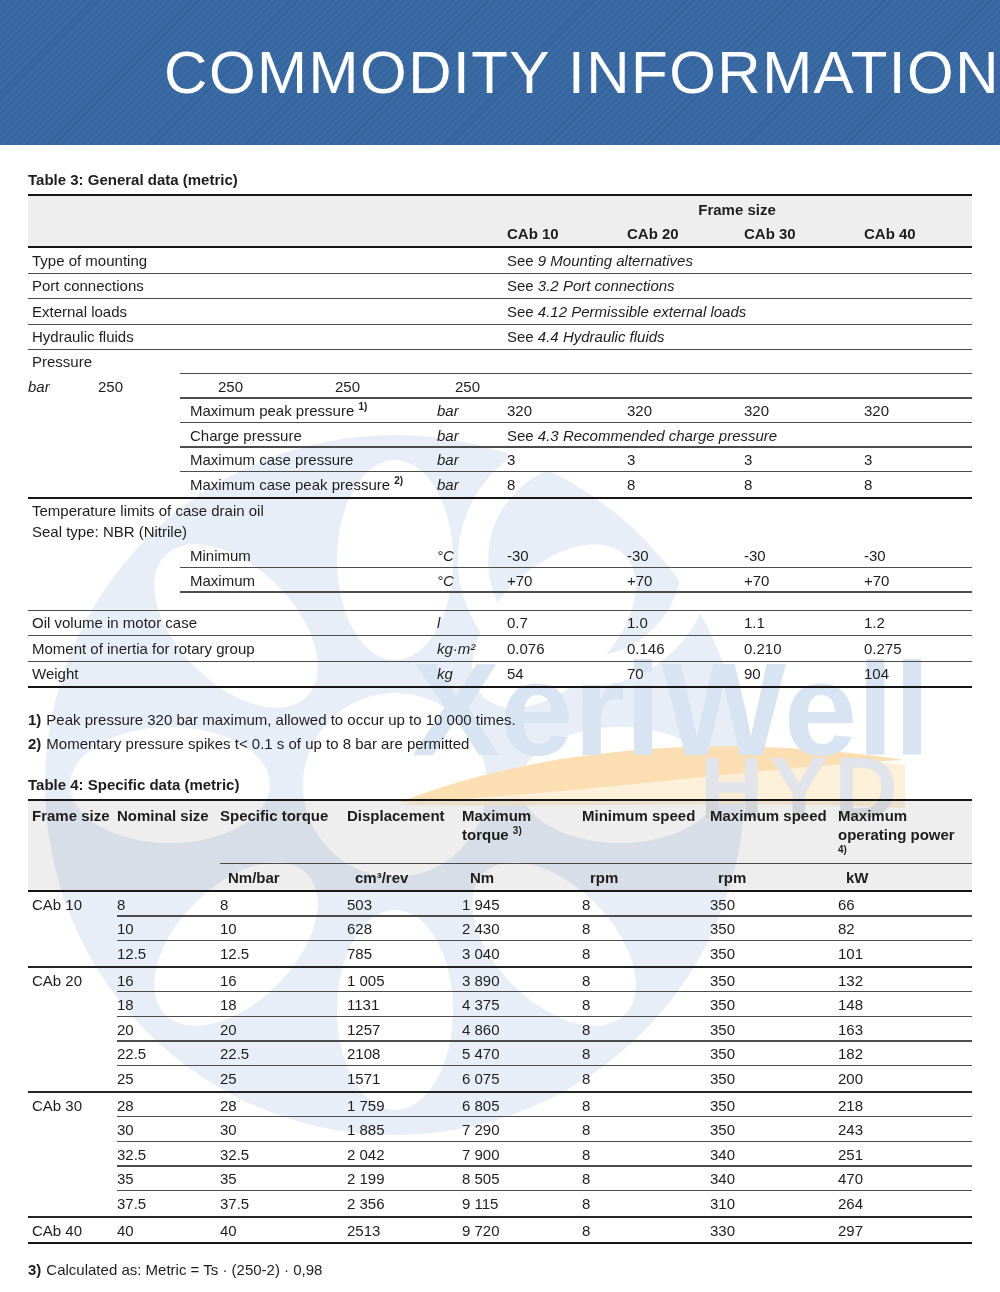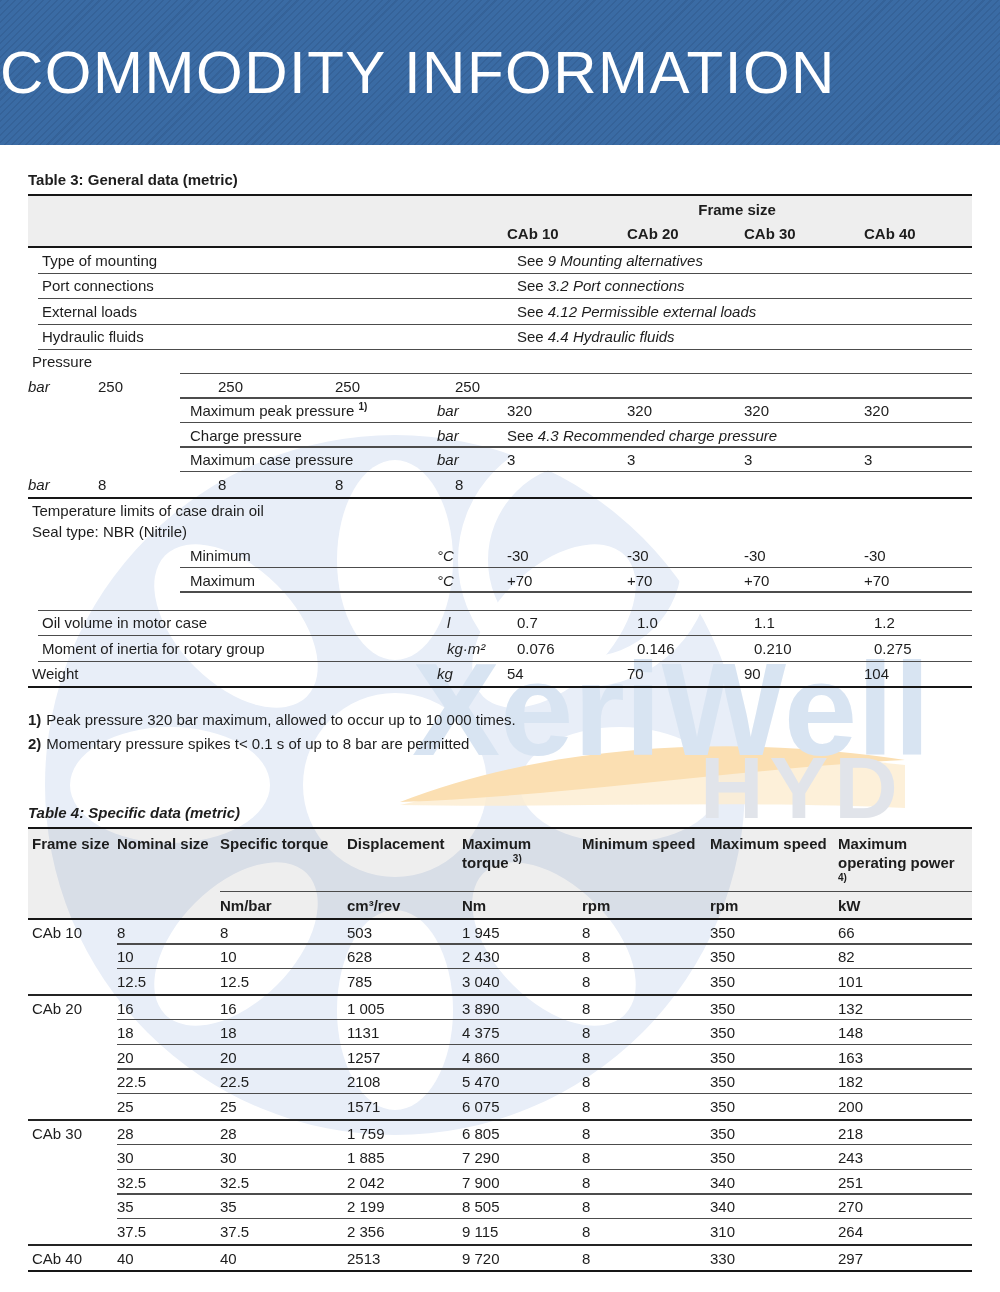--- a/index.html
+++ b/index.html
@@ -7,50 +7,50 @@
     width:1000px;height:1292px;position:relative;overflow:hidden;background:#ffffff;
     font-family:"Liberation Sans",sans-serif;font-size:15px;color:#1d1d1d;
   }
   
   .watermark{position:absolute;left:0;top:410px;z-index:0;pointer-events:none;}
   .content{position:relative;z-index:1;}
   
   .banner{
     height:145px;background-color:#3a6ba4;
     background-image:repeating-linear-gradient(135deg,rgba(20,40,75,0.13) 0px,rgba(20,40,75,0.13) 1.5px,transparent 1.5px,transparent 5px);
-    display:flex;align-items:center;justify-content:flex-start;
+    display:flex;align-items:center;justify-content:flex-end;
   }
   .banner-title{color:#ffffff;font-size:60px;letter-spacing:1.5px;white-space:nowrap;}
   
   .tbl-title{font-weight:bold;margin:26px 28px 6px 28px;}
-  .tbl-title.t4{margin-top:48px;font-style:italic;}
+  .tbl-title.t4{margin-top:20px;}
   .tbl{margin:0 28px;}
   .rule-heavy{border-top:2.6px solid #161616;height:0;}
   sup.mk{font-size:10px;font-weight:bold;line-height:0;}
-  .bb-full{border-bottom:1.5px solid #4c4c4c;margin-left:10px;}
+  .bb-full{border-bottom:1.5px solid #4c4c4c;}
   .bb-indent::after{content:"";position:absolute;left:152px;right:0;bottom:0;height:1.5px;background:#4c4c4c;}
   
   .t3-band{background:rgba(15,15,15,0.07);height:50px;}
   .t3-frame{margin-left:479px;width:460px;text-align:center;font-weight:bold;line-height:28px;}
   .t3-cabs{display:flex;margin-left:479px;font-weight:bold;line-height:20px;}
   .t3-row{display:flex;align-items:center;height:24.5px;position:relative;}
   .t3-row.sp{height:17px;}
   .t3-row.t3-section{height:auto;padding:1px 0 2px 0;}
   .sec-line{line-height:21px;padding-left:4px;}
   .t3-label{width:409px;padding-left:4px;box-sizing:border-box;}
   .t3-label.ind{padding-left:162px;}
   .t3-unit{width:70px;font-style:italic;}
   .t3-see{flex:1;}
   .t3-see i{font-style:italic;}
   .cw0{width:120px;}.cw1{width:117px;}.cw2{width:120px;}.cw3{flex:1;}
   
   .t4-head{background:rgba(15,15,15,0.07);}
   .t4-hrow{display:flex;align-items:flex-start;min-height:46px;padding-top:5px;box-sizing:border-box;font-weight:bold;line-height:19px;}
   .t4-usep{margin-left:192px;border-top:1.5px solid #4a4a4a;height:0;}
-  .t4-urow{display:flex;align-items:center;height:26px;font-weight:bold;}
+  .t4-urow{display:flex;align-items:center;height:26px;font-weight:bold;padding-left:8px;}
   .t4-c{box-sizing:border-box;padding-right:6px;}
   .c0{width:89px;padding-left:4px;}
   .c1{width:103px;}.c2{width:127px;}.c3{width:115px;}.c4{width:120px;}.c5{width:128px;}.c6{width:128px;}.c7{flex:1;}
   .t4-row{display:flex;align-items:center;height:24.6px;position:relative;}
   .bb-part::after{content:"";position:absolute;left:89px;right:0;bottom:0;height:1.4px;background:#4c4c4c;}
   .t4-group.gb{border-top:2px solid #242424;}
   
   .footnotes{margin:20px 28px 0 28px;}
   .footnotes.f4{margin-top:14px;}
   .fn{line-height:24px;}
@@ -147,20 +147,21 @@
         </div>
         <div class="t3-row bb-indent">
           <div class="t3-label ind">Maximum case pressure</div>
           <div class="t3-unit">bar</div>
           <div class="cw0">3</div>
           <div class="cw1">3</div>
           <div class="cw2">3</div>
           <div class="cw3">3</div>
         </div>
         <div class="t3-row">
+          <div class="t3-label ind">Maximum case peak pressure <sup class="mk">2)</sup></div>
           <div class="t3-unit">bar</div>
           <div class="cw0">8</div>
           <div class="cw1">8</div>
           <div class="cw2">8</div>
           <div class="cw3">8</div>
         </div>
         <div class="rule-heavy"></div>
         <div class="t3-row t3-section">
           <div>
             <div class="sec-line">Temperature limits of case drain oil</div>
@@ -366,21 +367,21 @@
             <div class="t4-c c7">251</div>
           </div>
           <div class="t4-row bb-part">
             <div class="t4-c c0"></div>
             <div class="t4-c c1">35</div>
             <div class="t4-c c2">35</div>
             <div class="t4-c c3">2 199</div>
             <div class="t4-c c4">8 505</div>
             <div class="t4-c c5">8</div>
             <div class="t4-c c6">340</div>
-            <div class="t4-c c7">270</div>
+            <div class="t4-c c7">470</div>
           </div>
           <div class="t4-row">
             <div class="t4-c c0"></div>
             <div class="t4-c c1">37.5</div>
             <div class="t4-c c2">37.5</div>
             <div class="t4-c c3">2 356</div>
             <div class="t4-c c4">9 115</div>
             <div class="t4-c c5">8</div>
             <div class="t4-c c6">310</div>
             <div class="t4-c c7">264</div>

